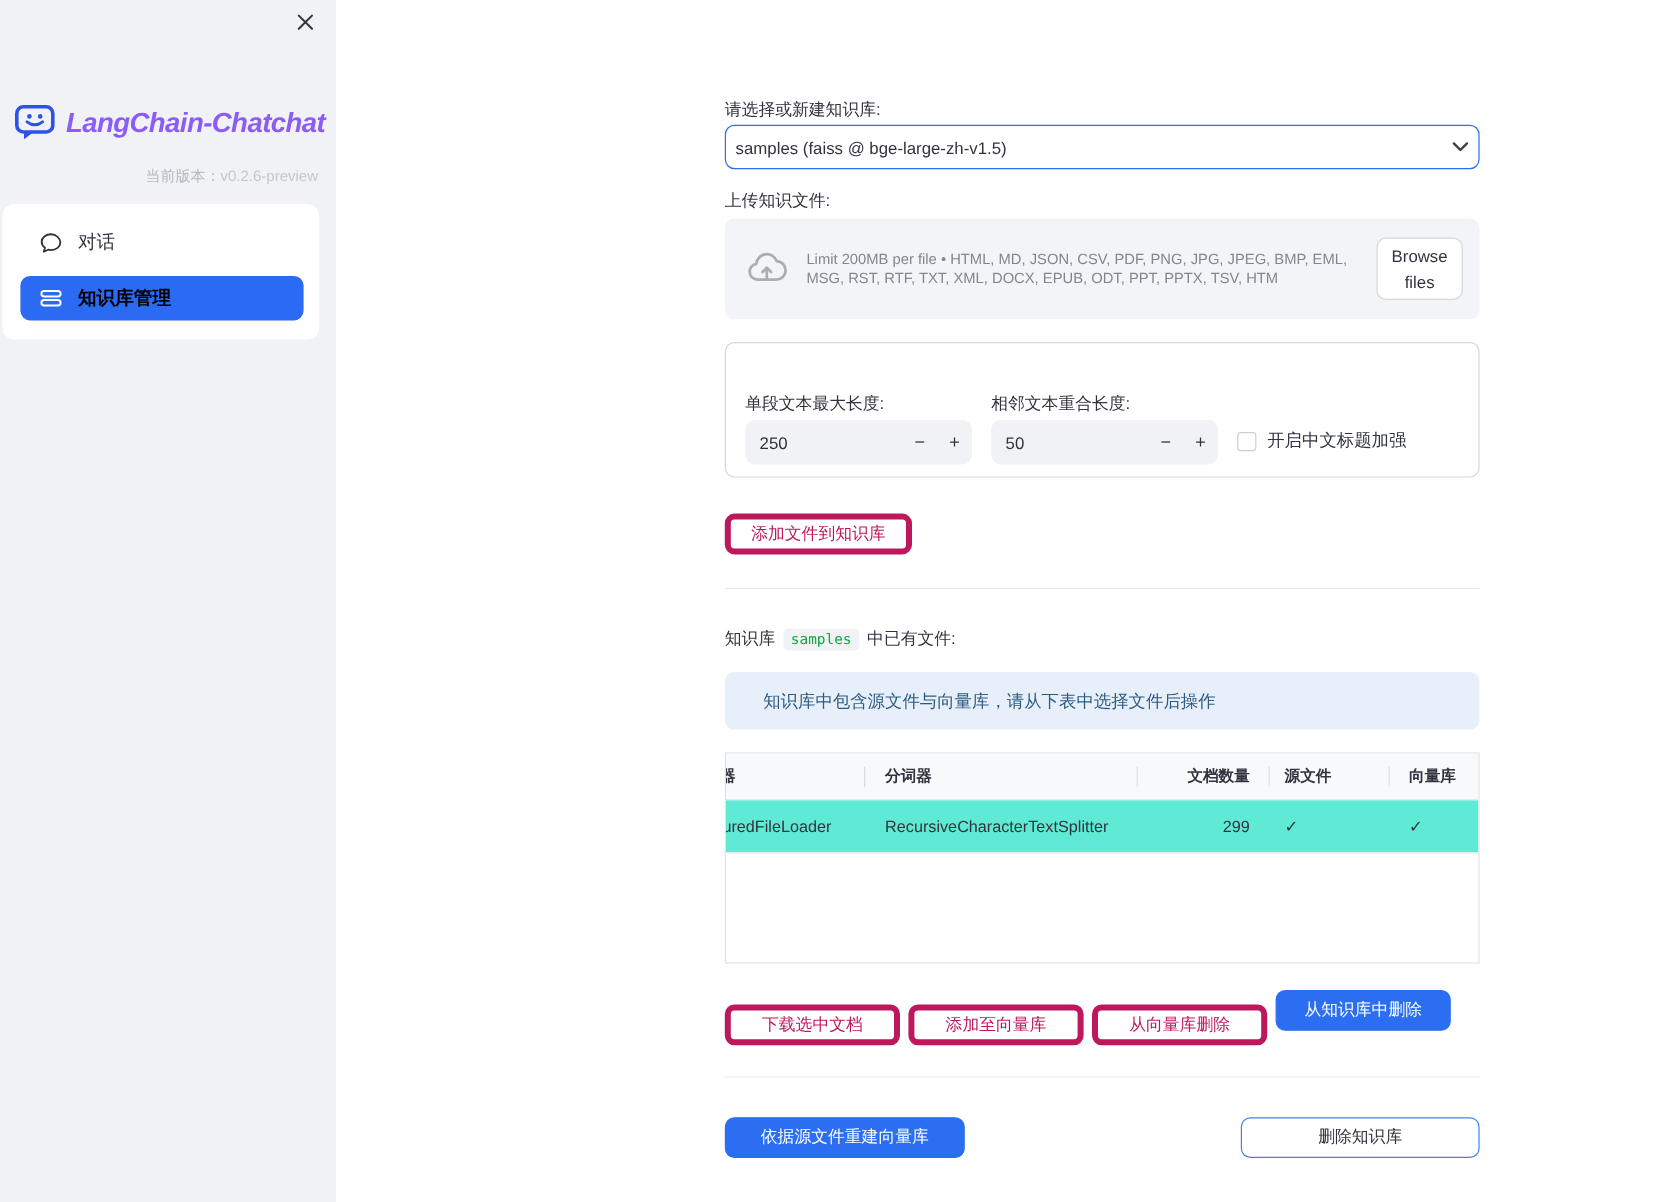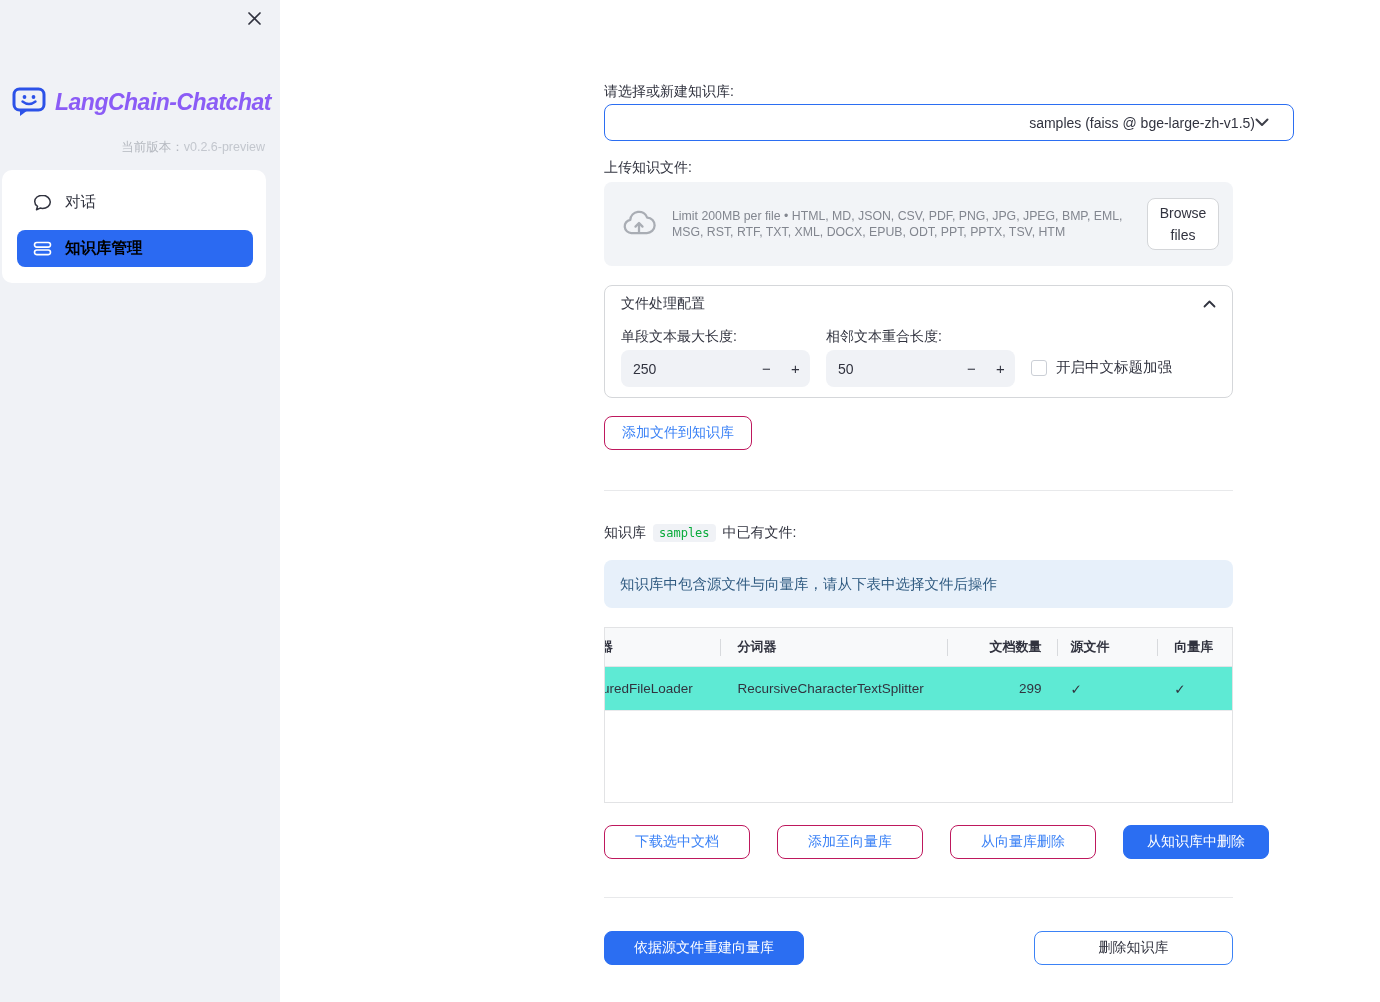--- a/index.html
+++ b/index.html
@@ -16,21 +16,21 @@
   .version-label { color:#b4b8bf; }
   .version-value { color:#c3c7ce; }
   .menu-card { position:absolute; left:2px; top:170px; width:264px; height:113px; background:#fff; border-radius:10px; padding:14px 13px 0 15px; }
   .menu-item { display:flex; align-items:center; gap:13px; height:37px; padding:0 16px; border-radius:8px; font-size:15.5px; cursor:pointer; }
   .menu-item.selected { background:#2b6af2; color:#000000; font-weight:700; margin-top:9px; }
 
   
   .main { position:absolute; left:604px; top:0; width:629px; height:1002px; }
   .field-label { position:absolute; left:0; font-size:14px; color:#31333f; }
 
-  .selectbox { position:absolute; left:0; top:104px; width:690px; height:37px; background:#fff; border:1.5px solid #2b6ef2; border-radius:8px; display:flex; align-items:center; padding:0 24px; cursor:pointer;text-align:right; }
+  .selectbox { position:absolute; left:0; top:104px; width:629px; height:37px; background:#fff; border:1.5px solid #2b6ef2; border-radius:8px; display:flex; align-items:center; padding:0 8px; cursor:pointer; }
   .selectbox .value { font-size:14px; flex:1; }
 
   .dropzone { position:absolute; left:0; top:182px; width:629px; height:84px; background:#f2f4f7; border-radius:8px; display:flex; align-items:center; padding:0 14px 0 16px; }
   .dz-text { margin-left:14px; width:474px; }
   .dz-title { font-size:15px; color:#31333f; margin-bottom:4px; }
   .dz-limit { font-size:12.3px; line-height:1.32; color:#82868f; }
   .browse-btn { margin-left:auto; width:72px; height:52px; background:#fff; border:1px solid #d4d6d9; border-radius:8px; font-size:14px; color:#31333f; line-height:1.6; cursor:pointer; font-family:inherit; }
 
   .expander { position:absolute; left:0; top:285px; width:629px; height:113px; border:1px solid #d5d7da; border-radius:8px; background:#fff; }
   .exp-header { position:absolute; left:0; top:0; width:100%; height:36px; display:flex; align-items:center; padding:0 16px; font-size:14px; cursor:pointer; }
@@ -39,47 +39,47 @@
   .exp-label-2 { position:absolute; left:221px; top:42px; font-size:14px; }
   .num-input { position:absolute; top:64px; width:189px; height:37px; background:#f0f2f6; border-radius:8px; display:flex; align-items:center;justify-content:flex-end; }
   .num-input .nval { font-size:14px; padding-left:12px; flex:1; }
   .step-btn { width:29px; height:100%; background:none; border:none; font-size:15px; color:#31333f; cursor:pointer; font-family:inherit; }
   .ni-1 { left:16px; } .ni-2 { left:221px; }
   .checkbox-row { position:absolute; left:426px; top:72px; display:flex; align-items:center; gap:9px; }
   .checkbox-box { width:16px; height:16px; border:1.5px solid #cbcfd6; border-radius:3px; background:#fff; cursor:pointer; }
   .checkbox-label { font-size:14.5px; }
 
   .btn { font-family:inherit; font-size:14px; border-radius:8px; cursor:pointer; }
-  .btn-disabled { background:#fff; border:1px solid #be185d; color:#3b82f6; }
+  .btn-disabled { background:#fff; border:5px solid #be185d; color:#be185d;margin-top:12px; }
   .btn-primary { background:#2b6ef2; border:1px solid #2b6ef2; color:#fff; }
   .btn-secondary { background:#fff; border:1px solid #3b82f6; color:#31333f; }
   .add-btn { position:absolute; left:0; top:416px; height:34px; padding:0 17px; }
 
   .divider { position:absolute; left:0; width:629px; border:none; border-top:1px solid #e8e9eb; }
   .hr1 { top:490px; } .hr2 { top:897px; }
 
   .files-line { position:absolute; left:0; top:524px; font-size:14px; display:flex; align-items:center; gap:7px; }
   .code-chip { font-family:"DejaVu Sans Mono","Liberation Mono",monospace; font-size:12px; color:#09ab3b; background:#f0f2f6; border-radius:4px; padding:2px 6px; }
 
-  .infobox { position:absolute; left:0; top:560px; width:629px; height:48px; background:#e7f0fa; border-radius:8px; display:flex; align-items:center; padding:0 16px; }
+  .infobox { position:absolute; left:0; top:560px; width:629px; height:48px; background:#e7f0fa; border-radius:8px; display:flex; align-items:center; padding:0 32px; }
   .infobox span { font-size:14.5px; color:#2f5a80; }
 
   .data-table { position:absolute; left:0; top:627px; width:629px; height:176px; border:1px solid #e2e3e5; background:#fff; overflow:hidden; }
   .t-head { display:flex; height:39px; background:#f8f9fa; border-bottom:1px solid #e2e3e5; }
   .t-row  { display:flex; height:44px; background:#5eead4; border-bottom:1px solid #e9eaec; }
   .tc { display:flex; align-items:center; overflow:hidden; white-space:nowrap; }
   .c0 { width:115px; } .c1 { width:228px; padding-left:18px; }
   .c2 { width:110px; justify-content:flex-end; padding-right:15px; }
   .c3 { width:101px; padding-left:14px; } .c4 { width:75px; padding-left:17px; }
   .t-head .tc { font-size:13px; font-weight:700; position:relative; }
   .t-head .tc + .tc::before { content:""; position:absolute; left:0; top:11px; height:17px; width:1px; background:#d8dadd; }
   .t-row .tc { font-size:13.5px; }
   .clip-h { margin-left:-5px; } .clip-c { margin-left:-3px; }
 
-  .actions-row { position:absolute; left:0; top:825px; width:709px; display:flex; gap:27px; }
+  .actions-row { position:absolute; left:0; top:825px; width:709px; display:flex; gap:7px; }
   .actions-row .btn { width:146px; height:34px; }
   .footer-row { position:absolute; left:0; top:931px; width:629px; display:flex; }
   .rebuild-btn { width:200px; height:34px; }
   .delete-kb-btn { width:199px; height:34px; margin-left:auto; }
 
   svg { display:block; }
 </style>
 </head>
 <body>
 
@@ -155,28 +155,20 @@
           <path d="M16.3 22.8L20 19l3.7 3.8" fill="none" stroke="#a9adb4" stroke-width="2.4" stroke-linecap="round" stroke-linejoin="round"></path>
         </svg>
       </span>
       <div class="dz-text">
         <div class="dz-limit">Limit 200MB per file • HTML, MD, JSON, CSV, PDF, PNG, JPG, JPEG, BMP, EML, MSG, RST, RTF, TXT, XML, DOCX, EPUB, ODT, PPT, PPTX, TSV, HTM</div>
       </div>
       <button class="browse-btn">Browse files</button>
     </div>
 
     <div class="expander">
-      <div class="exp-header">
-        <span>文件处理配置</span>
-        <span class="chev">
-          <svg width="13" height="8" viewBox="0 0 13 8">
-              <path d="M1.5 6.5L6.5 1.5l5 5" fill="none" stroke="#31333f" stroke-width="1.8" stroke-linecap="round" stroke-linejoin="round"></path>
-            </svg>
-        </span>
-      </div>
       <div class="exp-label-1">单段文本最大长度:</div>
       <div class="exp-label-2">相邻文本重合长度:</div>
 
       <div class="num-input ni-1">
         <span class="nval">250</span>
         <button class="step-btn">−</button>
         <button class="step-btn">+</button>
       </div>
       <div class="num-input ni-2">
         <span class="nval">50</span>

